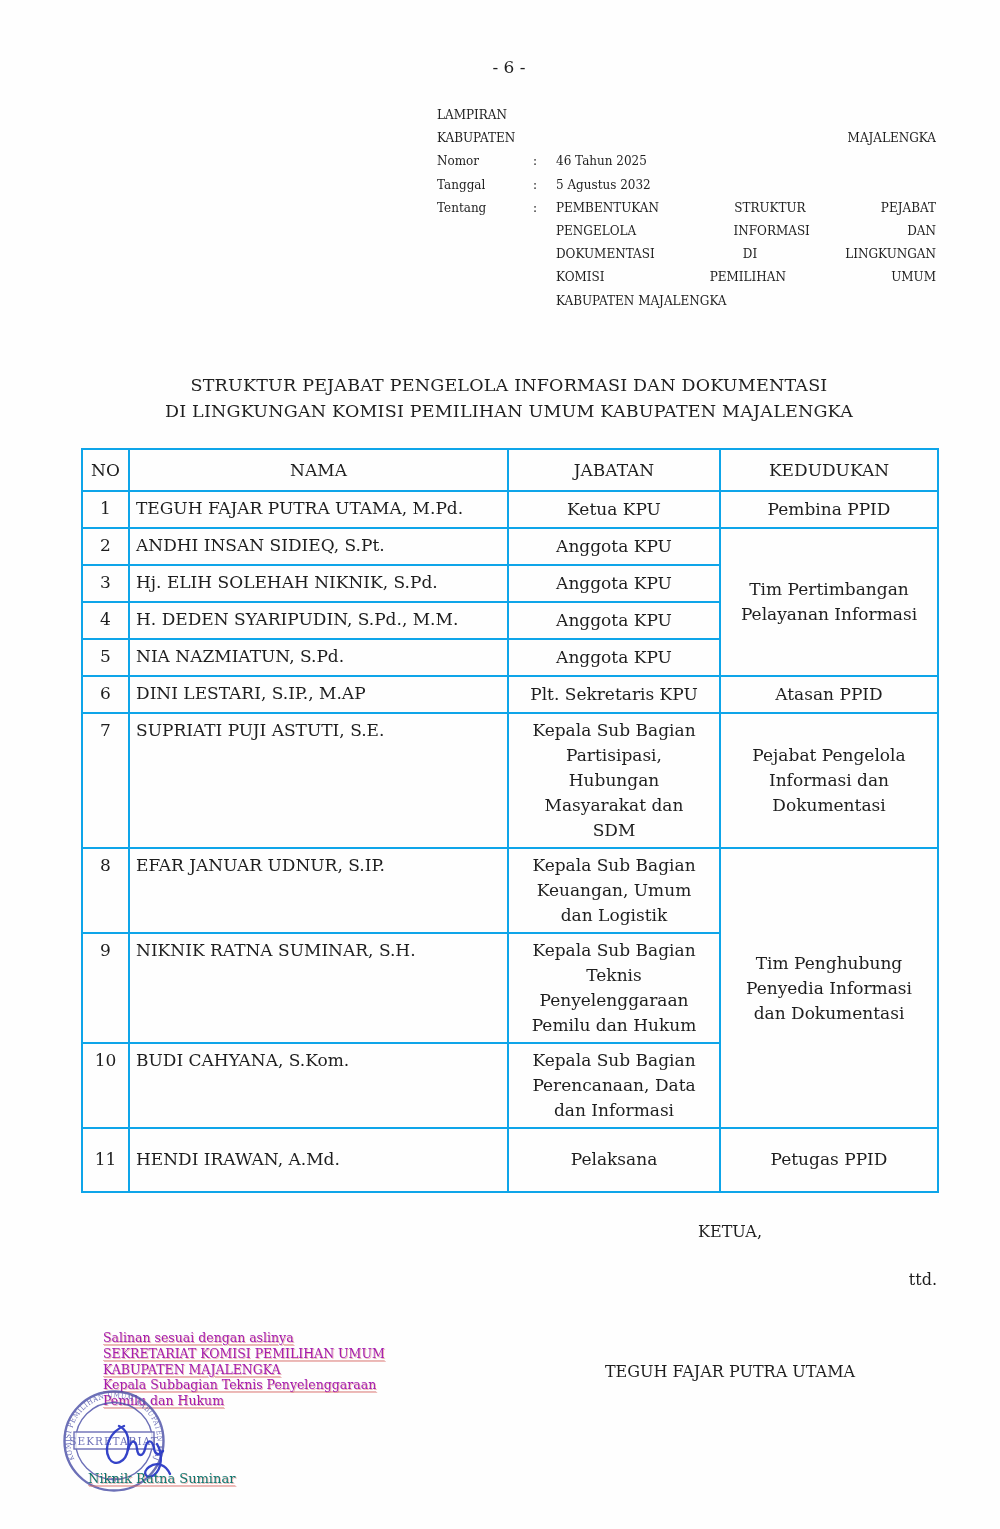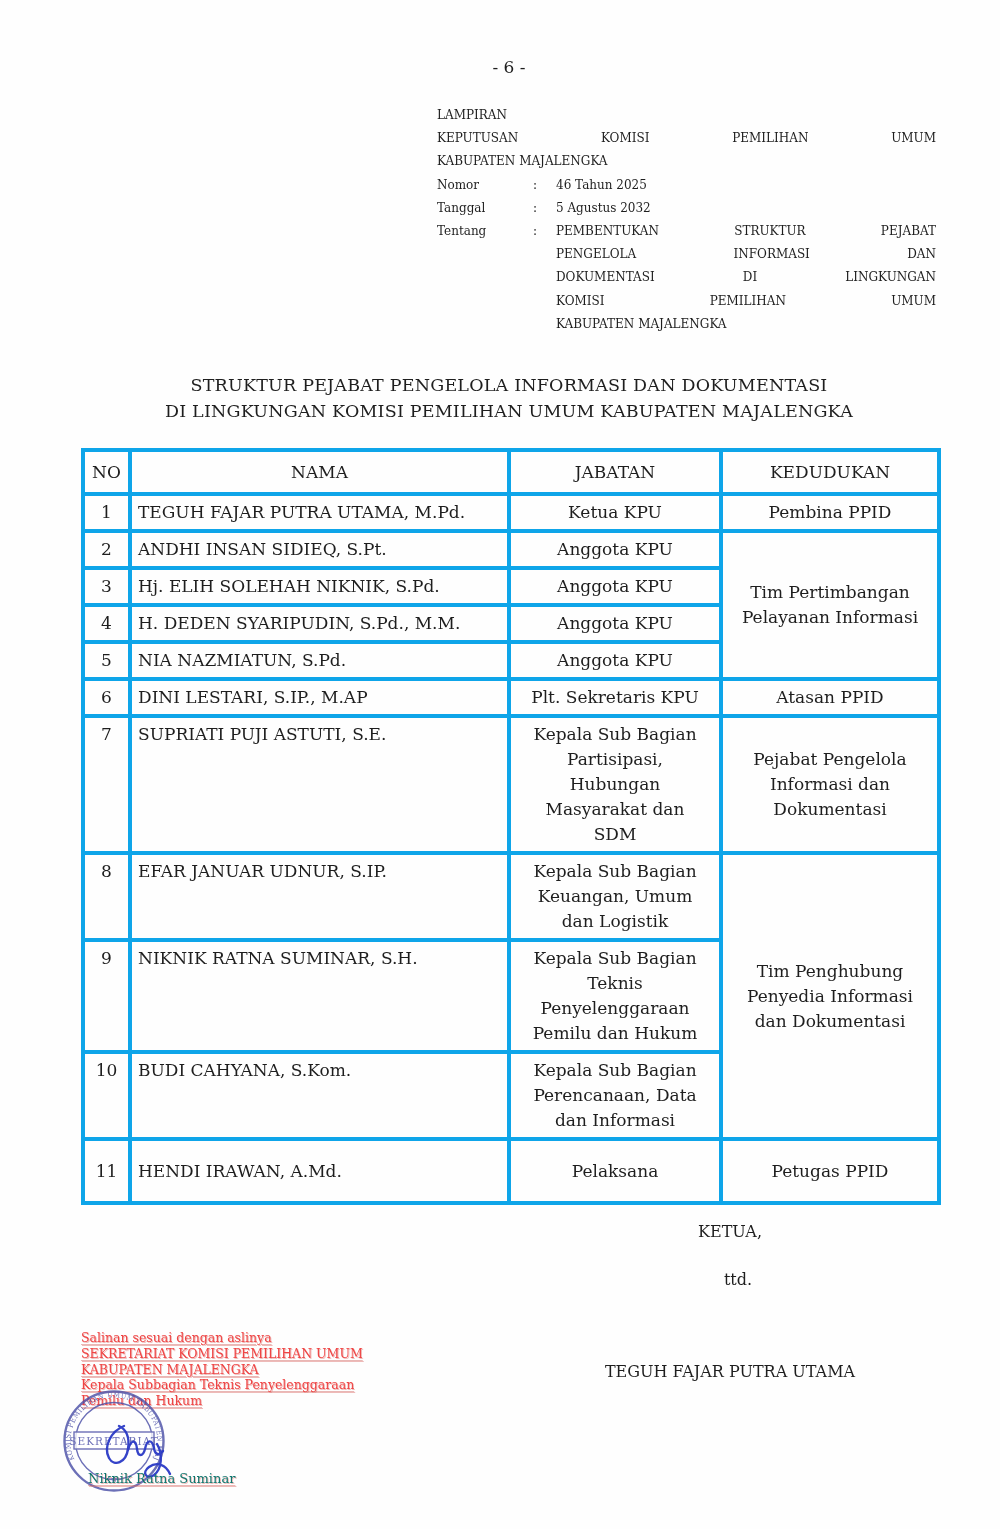--- a/index.html
+++ b/index.html
@@ -20,42 +20,42 @@
   .f-value { flex:1; }
   .jline { text-align:justify; text-align-last:justify; }
 
   
   .doc-title { position:absolute; left:81px; top:372px; width:856px; text-align:center;
                font-size:17.5px; line-height:26px; letter-spacing:.2px; }
 
   
   .struct-table { position:absolute; left:81px; top:448px; width:856px;
                   border-collapse:collapse; table-layout:fixed; font-size:17px; line-height:25px; }
-  .struct-table th, .struct-table td { border:4px solid #0ea5e9; padding:4px 6px; }
+  .struct-table th, .struct-table td { border:2px solid #0ea5e9; padding:4px 6px; }
   .struct-table th { font-weight:normal; height:32px; text-align:center; }
   .c-no   { text-align:center; vertical-align:top; padding-top:5px; }
   .c-nama { text-align:left; padding-left:11px; vertical-align:top; padding-top:5px; }
   .c-jab, .c-ked { text-align:center; vertical-align:middle; white-space:pre-line; }
   tbody tr:nth-child(-n+6) { height:37px; }
   tbody tr:nth-child(7)  { height:131px; }
   tbody tr:nth-child(8)  { height:80px; }
   tbody tr:nth-child(9)  { height:107px; }
   tbody tr:nth-child(10) { height:84px; }
   tbody tr:nth-child(11) { height:64px; }
   tbody tr:last-child td { vertical-align:top; padding-top:18px; }
 
   
   .signature { position:absolute; left:523px; top:1222px; width:414px; height:170px; font-size:16px; text-align:center; }
   .sig-role { position:absolute; top:0; left:0; right:0; }
-  .sig-ttd  { position:absolute; top:48px; left:16px; right:0; }
+  .sig-ttd  { position:absolute; top:48px; left:16px; right:0;text-align:right; }
   .sig-name { position:absolute; top:140px; left:0; right:0; }
 
   
-  .copy-note { position:absolute; left:81px; top:1330px; width:310px; font-size:12.5px;
-               line-height:15.8px; color:#ef4444; z-index:1; }
+  .copy-note { position:absolute; left:103px; top:1330px; width:310px; font-size:12.5px;
+               line-height:15.8px; color:#a21caf; z-index:1; }
   .copy-note div, .signer {
     text-shadow: 1px 1px 0 rgba(222,118,114,.5);
     text-decoration: underline;
     text-decoration-color: rgba(208,98,94,.45);
     text-decoration-thickness: 1px;
     text-underline-offset: 2px;
   }
   .signer { position:absolute; left:88px; top:1471px; font-size:13px; color:#0f766e; z-index:4; }
 
   .stamp-svg { position:absolute; left:60px; top:1386px; overflow:visible; z-index:3; }
@@ -63,21 +63,20 @@
 </head>
 <body>
 
 <div class="page">
 
   <div class="page-number">- 6 -</div>
 
   <div class="lampiran">
     <div class="lampiran-heading">
       <div>LAMPIRAN</div>
-      <div>KEPUTUSAN KOMISI PEMILIHAN UMUM</div>
       <div>KABUPATEN MAJALENGKA</div>
     </div>
     <div>
         <div class="field-row">
           <div class="f-label">Nomor</div>
           <div class="f-colon">:</div>
           <div class="f-value">46 Tahun 2025</div>
         </div>
         <div class="field-row">
           <div class="f-label">Tanggal</div>

